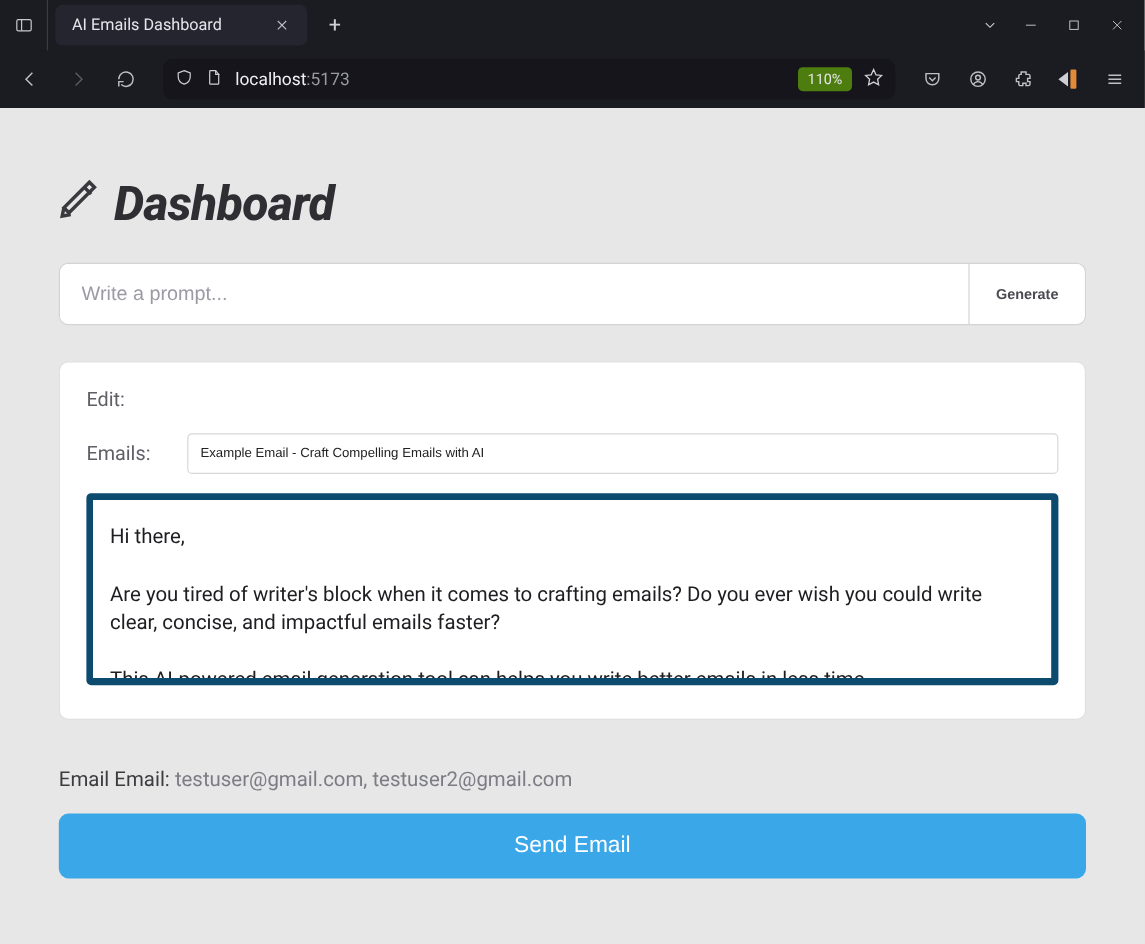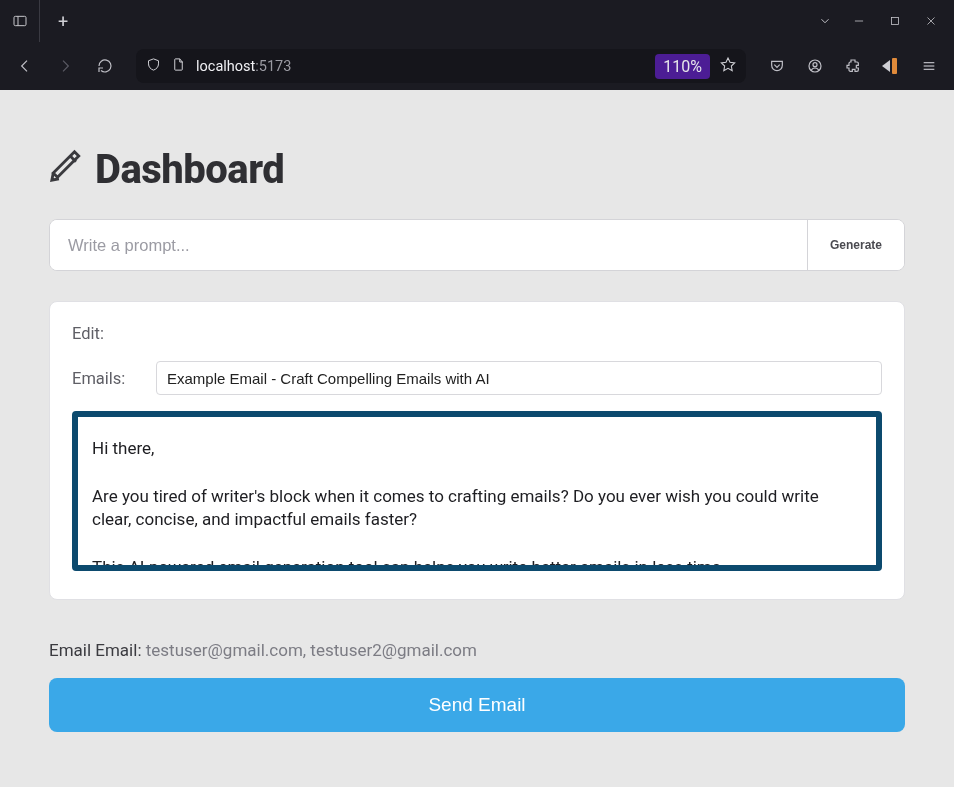--- a/index.html
+++ b/index.html
@@ -21,61 +21,70 @@
   .tabdrop svg{width:14px;height:14px;stroke:#cfcfd4;fill:none;stroke-width:1.6;}
 
   .toolbar { display:flex; align-items:center; height:48px; padding:0 8px; gap:6px; background:#1b1b22;}
   .tbtn { width:34px; height:34px; display:flex; align-items:center; justify-content:center; border-radius:6px; color:#bfbfc6;}
   .tbtn.disabled { color:#5a5a64;}
   .tbtn svg { width:16px; height:16px; stroke:currentColor; fill:none; stroke-width:1.8; }
   .urlbar { flex:1; height:34px; background:#15151b; border-radius:8px; display:flex; align-items:center; padding:0 10px; gap:10px; margin:0 8px;justify-content:space-between; }
   .urlbar svg { width:15px; height:15px; stroke:#cfcfd4; fill:none; stroke-width:1.6;}
   .urltext { font-size:14.5px; color:#f0f0f4; }
   .urltext .port { color:#9a9aa2; }
-  .zoom-badge { background:#4c1d95; color:#e6e6ea; font-size:16px; padding:3px 8px; border-radius:4px; margin-left:auto;}
+  .zoom-badge { background:#4d7c0f; color:#e6e6ea; font-size:12px; padding:3px 8px; border-radius:4px; margin-left:auto;}
   .star svg { width:16px; height:16px; stroke:#cfcfd4; fill:none; stroke-width:1.6;}
   .rightbtns { display:flex; align-items:center; gap:4px;}
   .speaker { position:relative; width:18px; height:16px;}
   .speaker .cone{ position:absolute; left:0; top:2px; width:0;height:0; border-top:6px solid transparent; border-bottom:6px solid transparent; border-right:8px solid #cfcfd4;}
   .speaker .bar{ position:absolute; left:10px; top:0; width:5px; height:16px; background:#e08a3a; border-radius:1px;}
 
   
   .page { background:#e7e7e7; height:calc(787px - 90px); overflow:auto; }
   .container { max-width:880px; margin:0 auto; padding:56px 12px 40px; }
 
-  h1.page-title { display:flex; align-items:center; gap:12px; font-size:40px; font-weight:800; color:#2f2f33; letter-spacing:-0.5px; margin-bottom:26px;}
+  h1.page-title { display:flex; align-items:center; gap:12px; font-size:40px; font-weight:800; color:#2f2f33; letter-spacing:-0.5px; margin-bottom:26px;font-style:italic;}
   h1.page-title svg { width:34px; height:34px; stroke:#3a3a3e; fill:none; stroke-width:2;}
 
   .prompt-row { display:flex; border:1px solid #d4d4d8; background:#fff; border-radius:8px; overflow:hidden; height:52px; }
   .prompt-input { flex:1; border:none; outline:none; padding:0 18px; font-size:16.5px; color:#14532d; background:#fff;}
   .prompt-input::placeholder { color:#9b9ba3;}
   .gen-btn { border:none; border-left:1px solid #d4d4d8; background:#fff; padding:0 22px; font-size:12px; font-weight:700; color:#4a4a50; cursor:pointer;}
 
   .card { background:#fff; border:1px solid #e0e0e4; border-radius:8px; margin-top:30px; padding:22px 22px 24px;}
   .edit-label { font-size:16.5px; color:#5f5f66; margin-bottom:18px;}
   .subject-row { display:flex; align-items:center; gap:14px; margin-bottom:16px;}
   .subject-label { font-size:16.5px; color:#5f5f66; min-width:70px;}
-  .subject-input { flex:1; height:34px; border:1px solid #d8d8dc; border-radius:4px; padding:0 10px; font-size:15px; color:#222;}
+  .subject-input { flex:1; height:34px; border:1px solid #d8d8dc; border-radius:4px; padding:0 10px; font-size:11px; color:#222;}
   .body-area { width:100%; min-height:160px; border:6px solid #0c4a6e; border-radius:4px; padding:20px 14px; font-size:17px; line-height:1.4; color:#1e1e22; resize:none; font-family:inherit; white-space:pre-wrap;}
 
   .list-row { margin-top:40px; font-size:17px; color:#3b3b40;}
   .list-row .emails { color:#7c7c84;}
 
   .send-btn { display:block; width:100%; margin-top:18px; height:54px; border:none; border-radius:8px; background:#3aa8e8; color:#fff; font-size:19px; font-weight:500; cursor:pointer;}
 </style>
 </head>
 <body>
 
 <div class="chrome-top">
   <div class="titlebar">
     <div class="sidebar-btn">
       <svg viewBox="0 0 24 24">
           <rect x="3" y="5" width="18" height="14" rx="2"></rect>
           <line x1="9" y1="5" x2="9" y2="19"></line>
         </svg>
+    </div>
+    <div class="tab">
+      <span>AI Emails Dashboard</span>
+      <span class="close">
+        <svg viewBox="0 0 24 24" width="12" height="12">
+            <line x1="5" y1="5" x2="19" y2="19" stroke="#bcbcc2" stroke-width="2"></line>
+            <line x1="19" y1="5" x2="5" y2="19" stroke="#bcbcc2" stroke-width="2"></line>
+          </svg>
+      </span>
     </div>
     <div class="newtab">+</div>
     <div class="title-spacer"></div>
     <div class="tabdrop">
       <svg viewBox="0 0 24 24">
           <polyline points="6 9 12 15 18 9"></polyline>
         </svg>
     </div>
     <div class="winbtns">
       <div class="winbtn">

